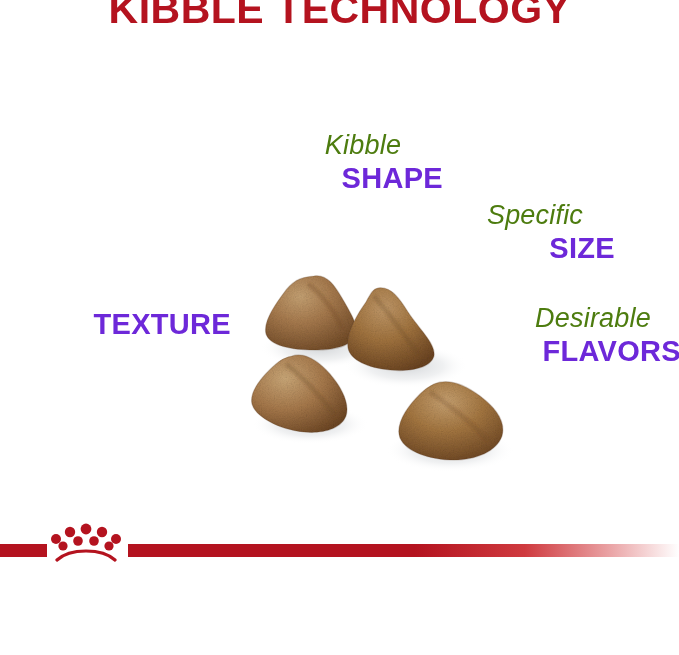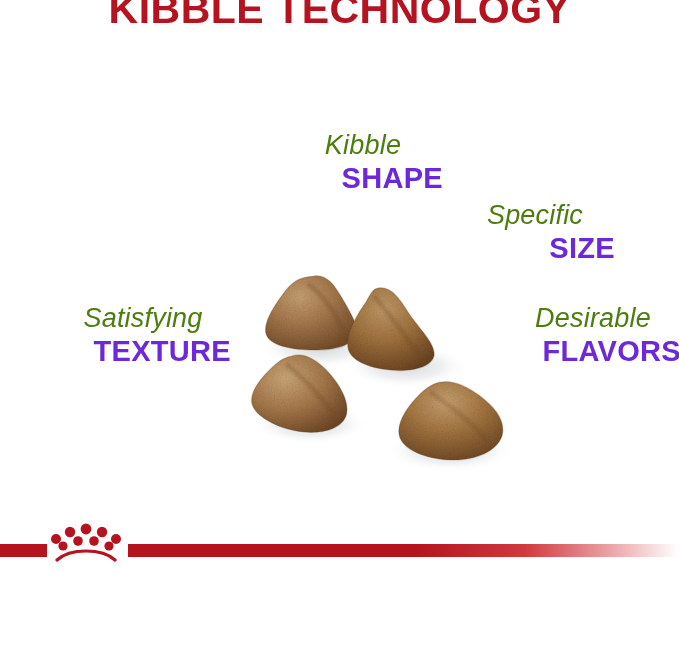--- a/index.html
+++ b/index.html
@@ -130,21 +130,20 @@
     <span class="noun">SHAPE</span>
   </div>
 
 
   <div class="feature align-center" id="f-size">
     <span class="adj">Specific</span>
     <span class="noun">SIZE</span>
   </div>
 
   <div class="feature align-center" id="f-texture">
-    <span class="adj">Satisfying</span>
     <span class="noun">TEXTURE</span>
   </div>
 
   <div class="feature align-center" id="f-flavors">
     <span class="adj">Desirable</span>
     <span class="noun">FLAVORS</span>
   </div>
 
   <div id="kibble-stage">
     <svg class="kibble" viewBox="0 0 300 230" xmlns="http://www.w3.org/2000/svg">

